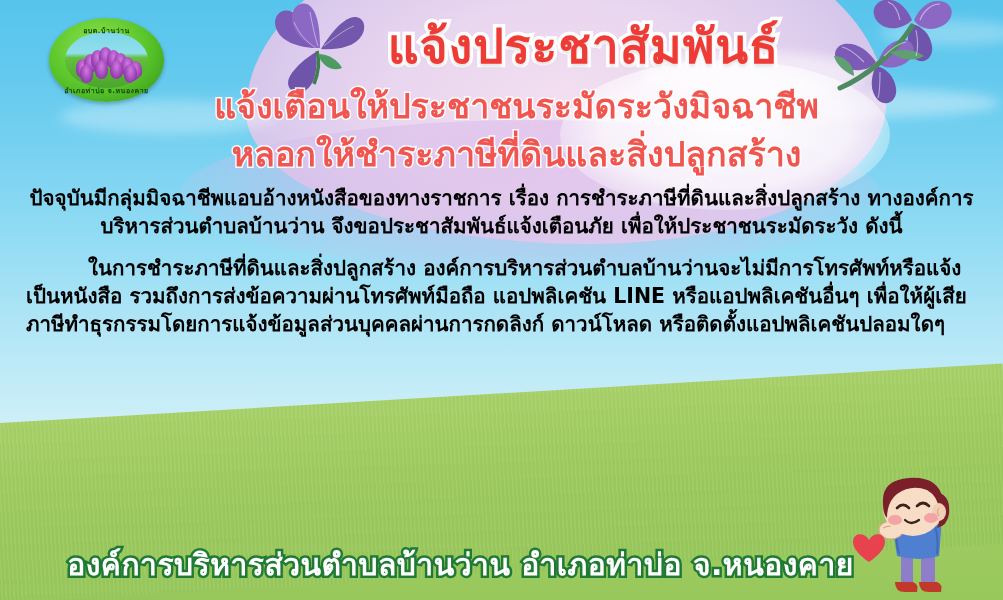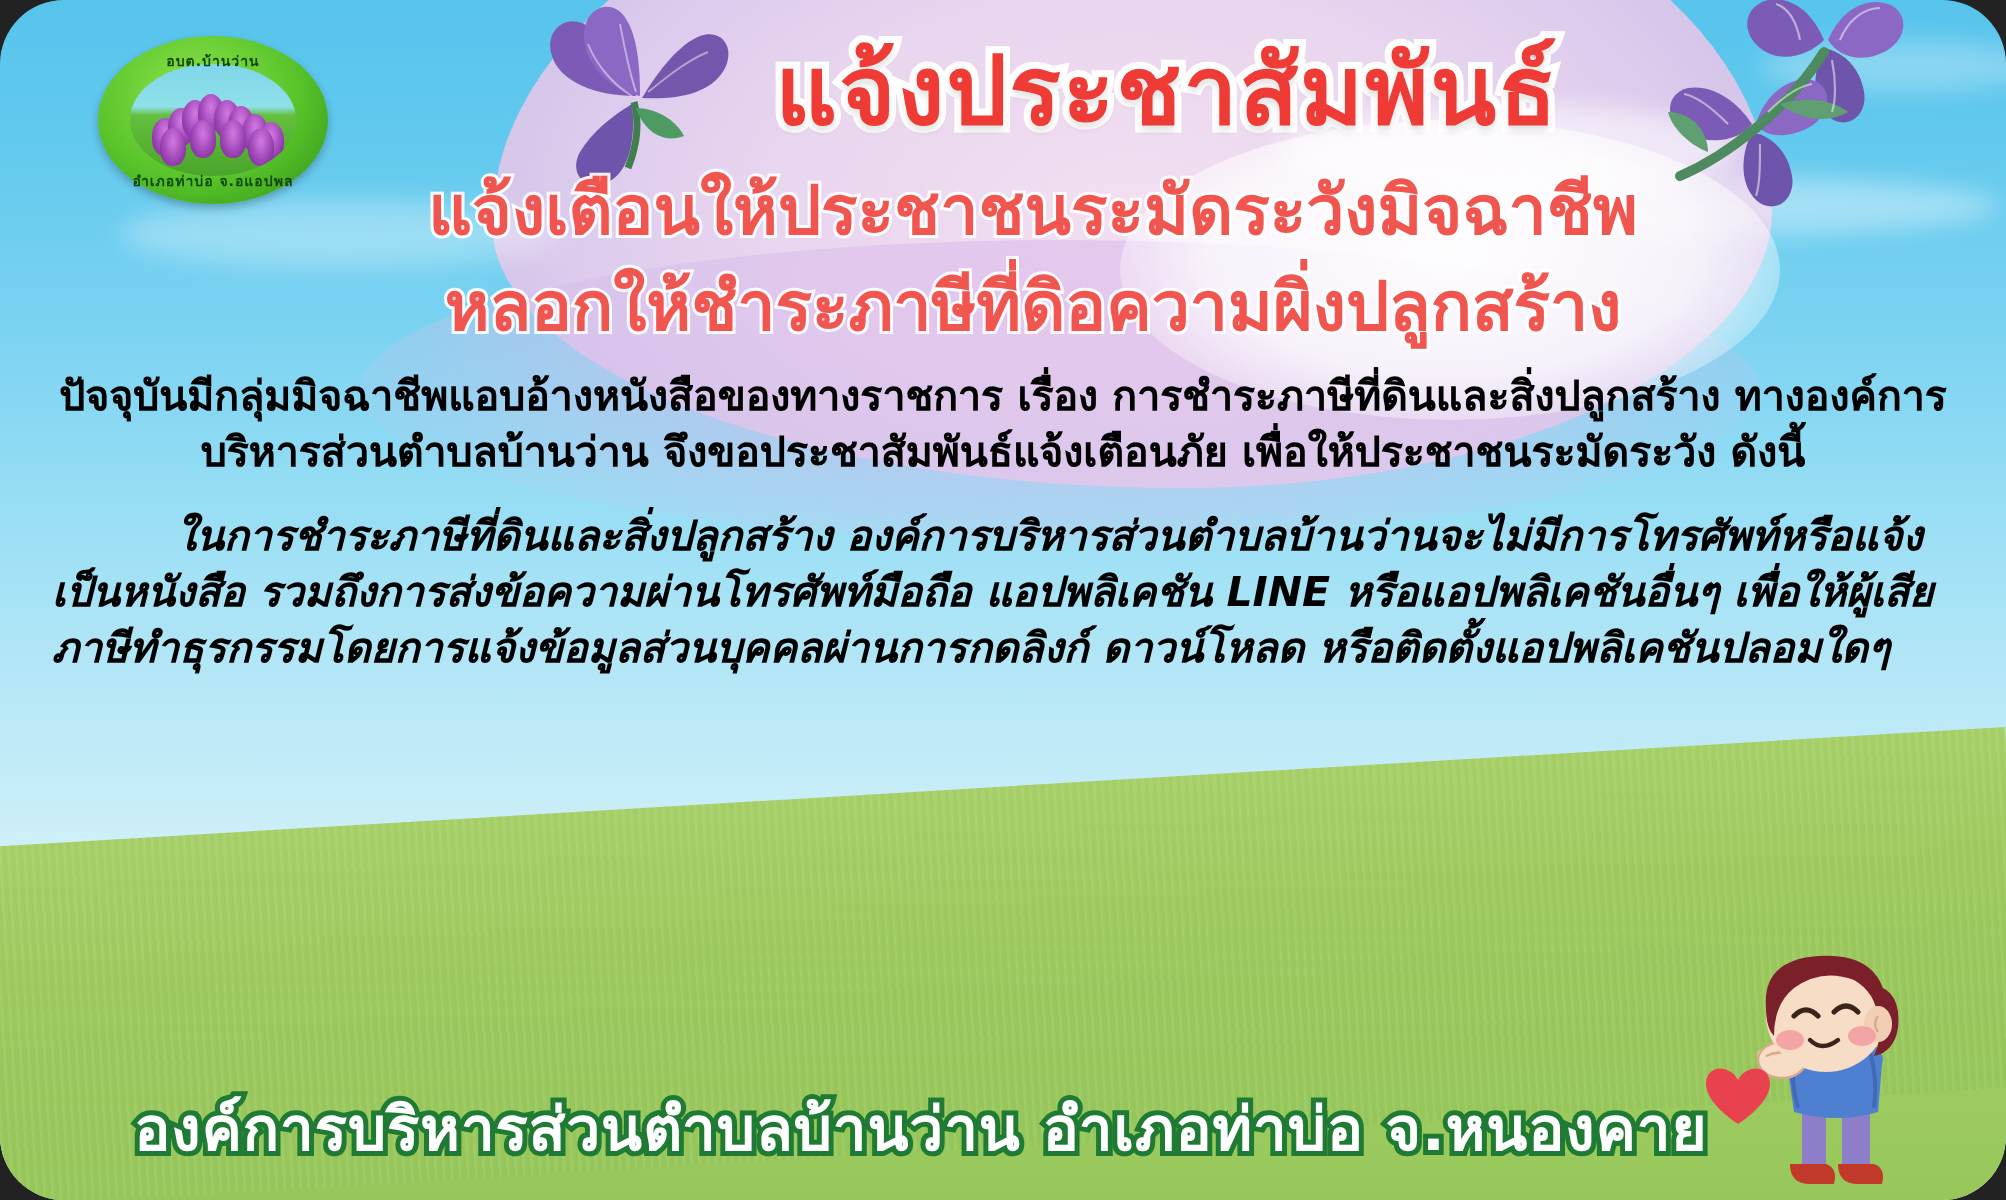--- a/index.html
+++ b/index.html
@@ -16,21 +16,20 @@
     font-family: "DejaVu Sans", "Liberation Sans", sans-serif;
     background: linear-gradient(180deg,
         #57c4ec 0%,
         #63c9ee 12%,
         #79d2f1 26%,
         #93dcf4 40%,
         #b2e6f6 55%,
         #cdeff8 70%,
         #dcf3f7 84%,
         #e2f4f5 100%);
-    border-radius: 32px;
   }
 
   
   .cloud {
     position: absolute;
     background: rgba(255,255,255,0.55);
     border-radius: 50%;
     filter: blur(6px);
     pointer-events: none;
   }
@@ -194,21 +193,21 @@
     left: 26px;
     right: 26px;
     top: 146px;
     color: #000000;
     font-size: 20.5px;
     font-weight: bold;
     line-height: 1.38;
   }
   .para { margin: 0 0 13px 0; }
   .para.center { text-align: center; margin-top: 38px; }
-  .para.indent { text-indent: 62px; font-style: italic; }
+  .para.indent { text-indent: 62px; }
 
   
   .footer {
     position: absolute;
     left: 0; right: 12px;
     bottom: 12px;
     text-align: center;
     padding-right: 70px;
     font-size: 30px;
     font-weight: bold;
@@ -284,27 +283,27 @@
         <span class="lf" style="left:61%; top:28%;"></span>
         <span class="lf" style="left:72%; top:40%;"></span>
         <span class="lf" style="left:84%; top:50%;"></span>
         <span class="lf" style="left:10%; top:60%;"></span>
         <span class="lf" style="left:32%; top:48%;"></span>
         <span class="lf" style="left:55%; top:48%;"></span>
         <span class="lf" style="left:77%; top:62%;"></span>
       </div>
     </div>
     <div class="logo-txt-top">อบต.บ้านว่าน</div>
-    <div class="logo-txt-bot">อำเภอท่าบ่อ จ.อแอปพล</div>
+    <div class="logo-txt-bot">อำเภอท่าบ่อ จ.หนองคาย</div>
   </div>
 
   <div class="title">แจ้งประชาสัมพันธ์</div>
   <div class="subtitle">
     <div>แจ้งเตือนให้ประชาชนระมัดระวังมิจฉาชีพ</div>
-    <div>หลอกให้ชำระภาษีที่ดิอความผิ่งปลูกสร้าง</div>
+    <div>หลอกให้ชำระภาษีที่ดินและสิ่งปลูกสร้าง</div>
   </div>
 
   <div class="body-wrap">
     <p class="para center">ปัจจุบันมีกลุ่มมิจฉาชีพแอบอ้างหนังสือของทางราชการ เรื่อง การชำระภาษีที่ดินและสิ่งปลูกสร้าง ทางองค์การบริหารส่วนตำบลบ้านว่าน จึงขอประชาสัมพันธ์แจ้งเตือนภัย เพื่อให้ประชาชนระมัดระวัง ดังนี้</p>
     <p class="para indent">ในการชำระภาษีที่ดินและสิ่งปลูกสร้าง องค์การบริหารส่วนตำบลบ้านว่านจะไม่มีการโทรศัพท์หรือแจ้งเป็นหนังสือ รวมถึงการส่งข้อความผ่านโทรศัพท์มือถือ แอปพลิเคชัน LINE หรือแอปพลิเคชันอื่นๆ เพื่อให้ผู้เสียภาษีทำธุรกรรมโดยการแจ้งข้อมูลส่วนบุคคลผ่านการกดลิงก์ ดาวน์โหลด หรือติดตั้งแอปพลิเคชันปลอมใดๆ</p>
   </div>
 
   <div class="footer">องค์การบริหารส่วนตำบลบ้านว่าน อำเภอท่าบ่อ จ.หนองคาย</div>
 
   <svg class="boy" viewBox="0 0 150 122">

